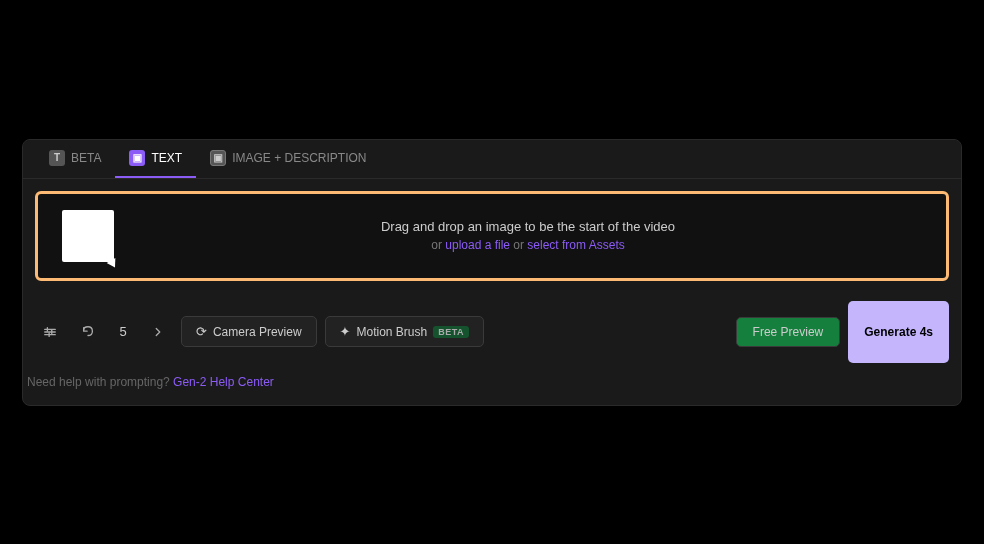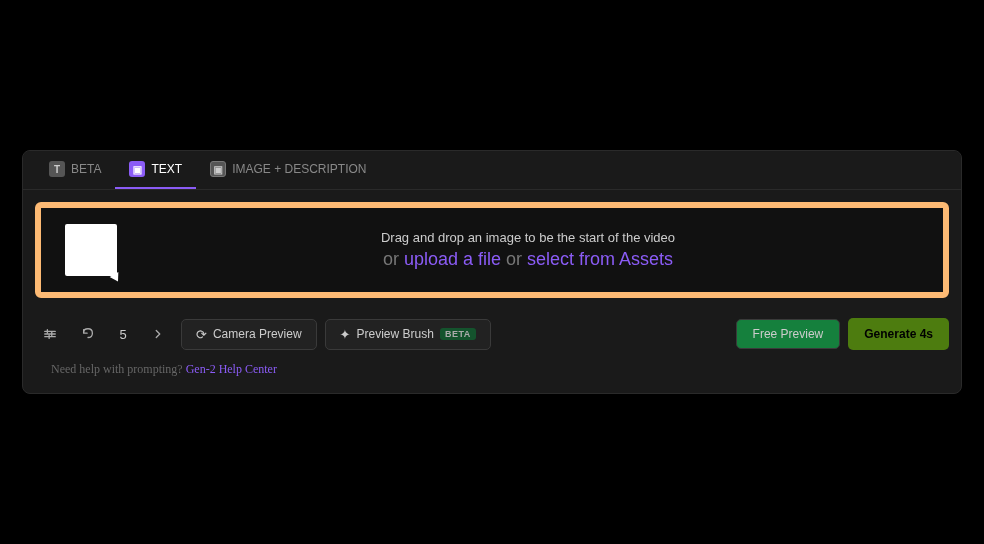--- a/index.html
+++ b/index.html
@@ -72,21 +72,21 @@
     .tab-icon.image-desc-icon {
       background: #555;
       color: #ccc;
       border: 1px solid #777;
     }
 
     
     .drop-area {
       margin: 12px;
       background: #111;
-      border: 6px solid #fdba74;
+      border: 3px solid #fdba74;
       border-radius: 6px;
       min-height: 80px;
       display: flex;
       align-items: center;
       padding: 16px;
       position: relative;
     }
 
     .image-preview {
       width: 52px;
@@ -117,21 +117,21 @@
       font-size: 13px;
     }
 
     .drop-text .main-text {
       color: #ccc;
       font-size: 13px;
       margin-bottom: 4px;
     }
 
     .drop-text .sub-text {
-      font-size: 18px;
+      font-size: 12px;
       color: #777;
     }
 
     .drop-text a {
       color: #8b5cf6;
       text-decoration: none;
       cursor: pointer;
     }
 
     
@@ -201,36 +201,35 @@
       padding: 7px 16px;
       background: #15803d;
       border: 1px solid #3a3a3a;
       border-radius: 5px;
       color: #ccc;
       font-size: 12px;
       cursor: pointer;
     }
 
     .generate-btn {
-      padding: 9px 16px;
-      background: #4d7c0f;
+      padding: 24px 16px;
+      background: #c4b5fd;
       border: none;
       border-radius: 5px;
       color: #000;
       font-size: 12px;
       font-weight: 600;
       cursor: pointer;
     }
 
     
     .help-text {
-      padding: 4px 28px 16px;
+      padding: 4px 4px 16px;
       font-size: 12px;
       color: #666;
-      font-family: Liberation Serif, serif;
     }
 
     .help-text a {
       color: #8b5cf6;
       text-decoration: none;
       cursor: pointer;
     }
 
     
     .icon-svg {
@@ -303,21 +302,21 @@
       </svg>
     </button>
 
     <button class="action-btn">
       <span class="btn-icon">⟳</span>
       <span>Camera Preview</span>
     </button>
 
     <button class="action-btn">
       <span class="btn-icon">✦</span>
-      <span>Preview Brush</span>
+      <span>Motion Brush</span>
       <span class="badge">BETA</span>
     </button>
 
     <div class="separator"></div>
 
     <button class="free-preview-btn">
       <span>Free Preview</span>
     </button>
 
     <button class="generate-btn">

